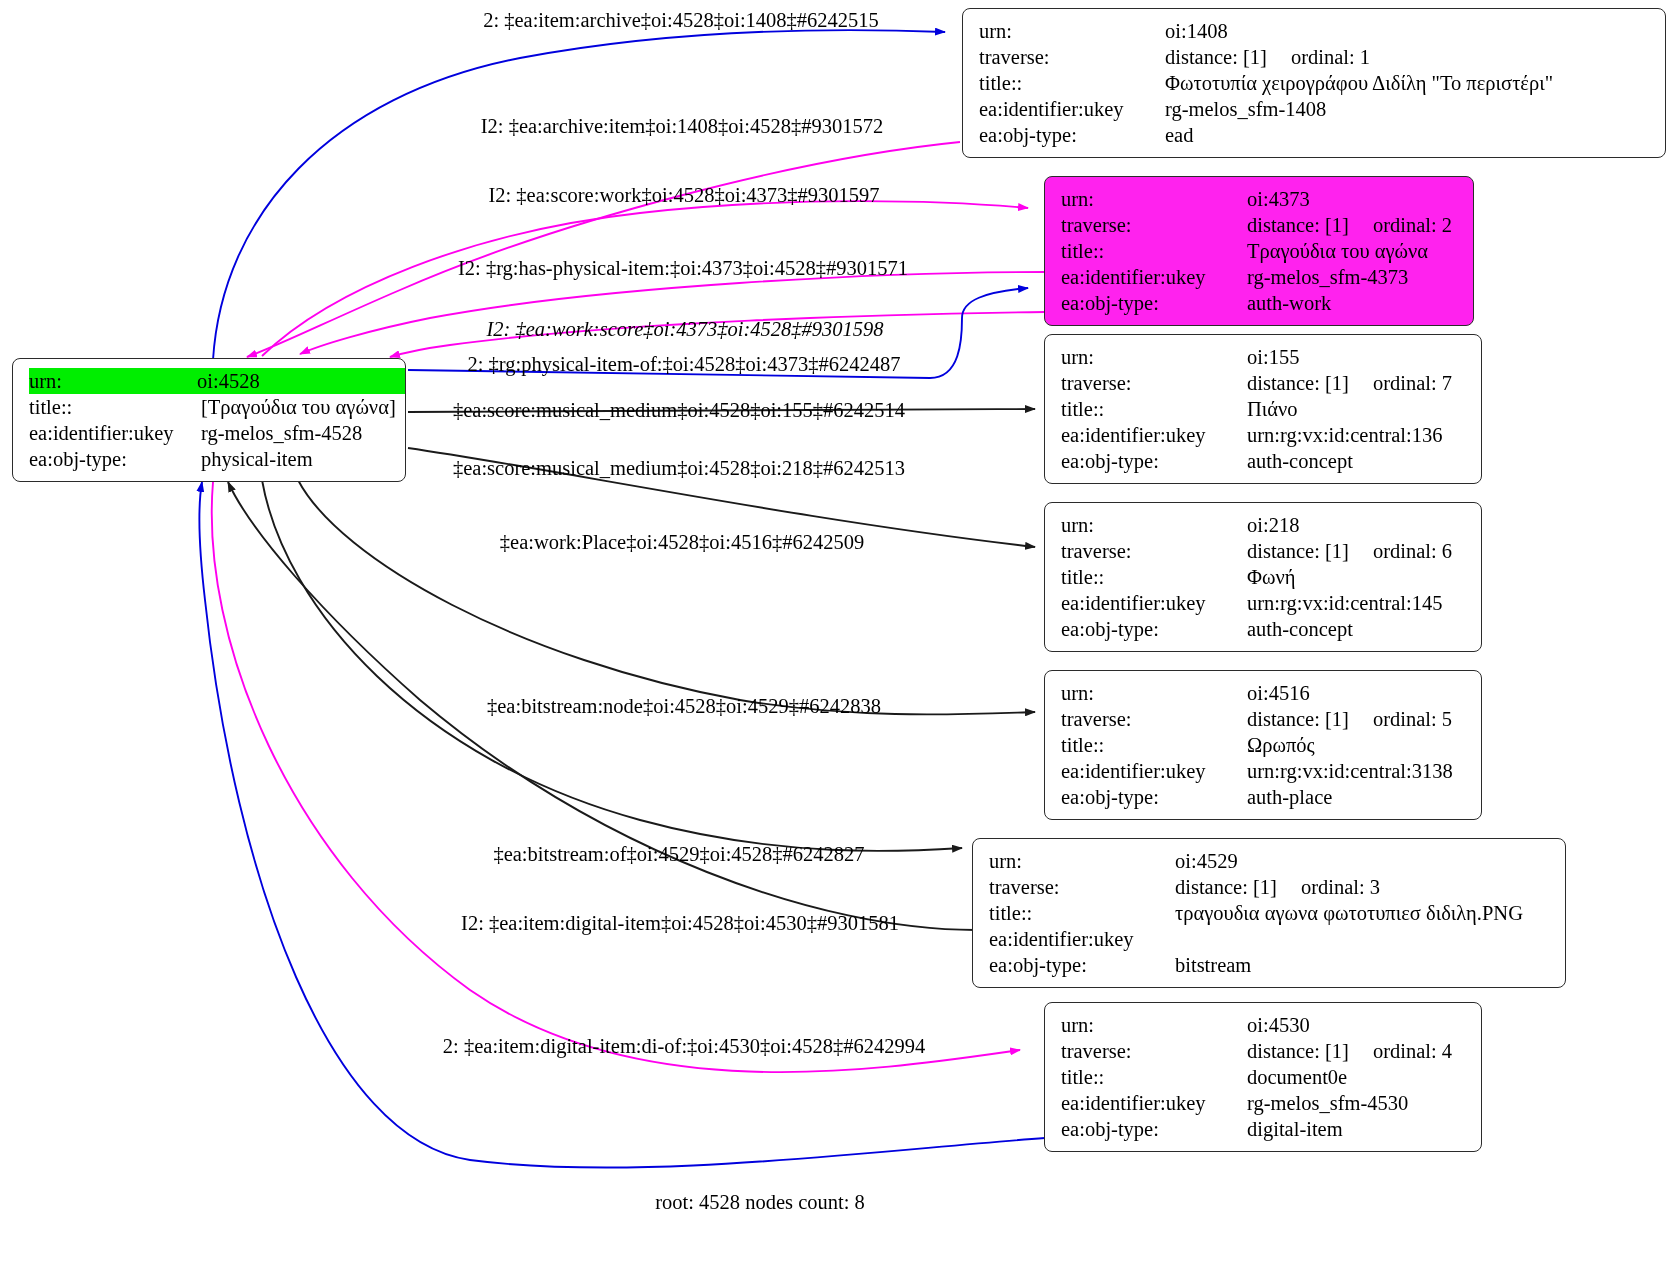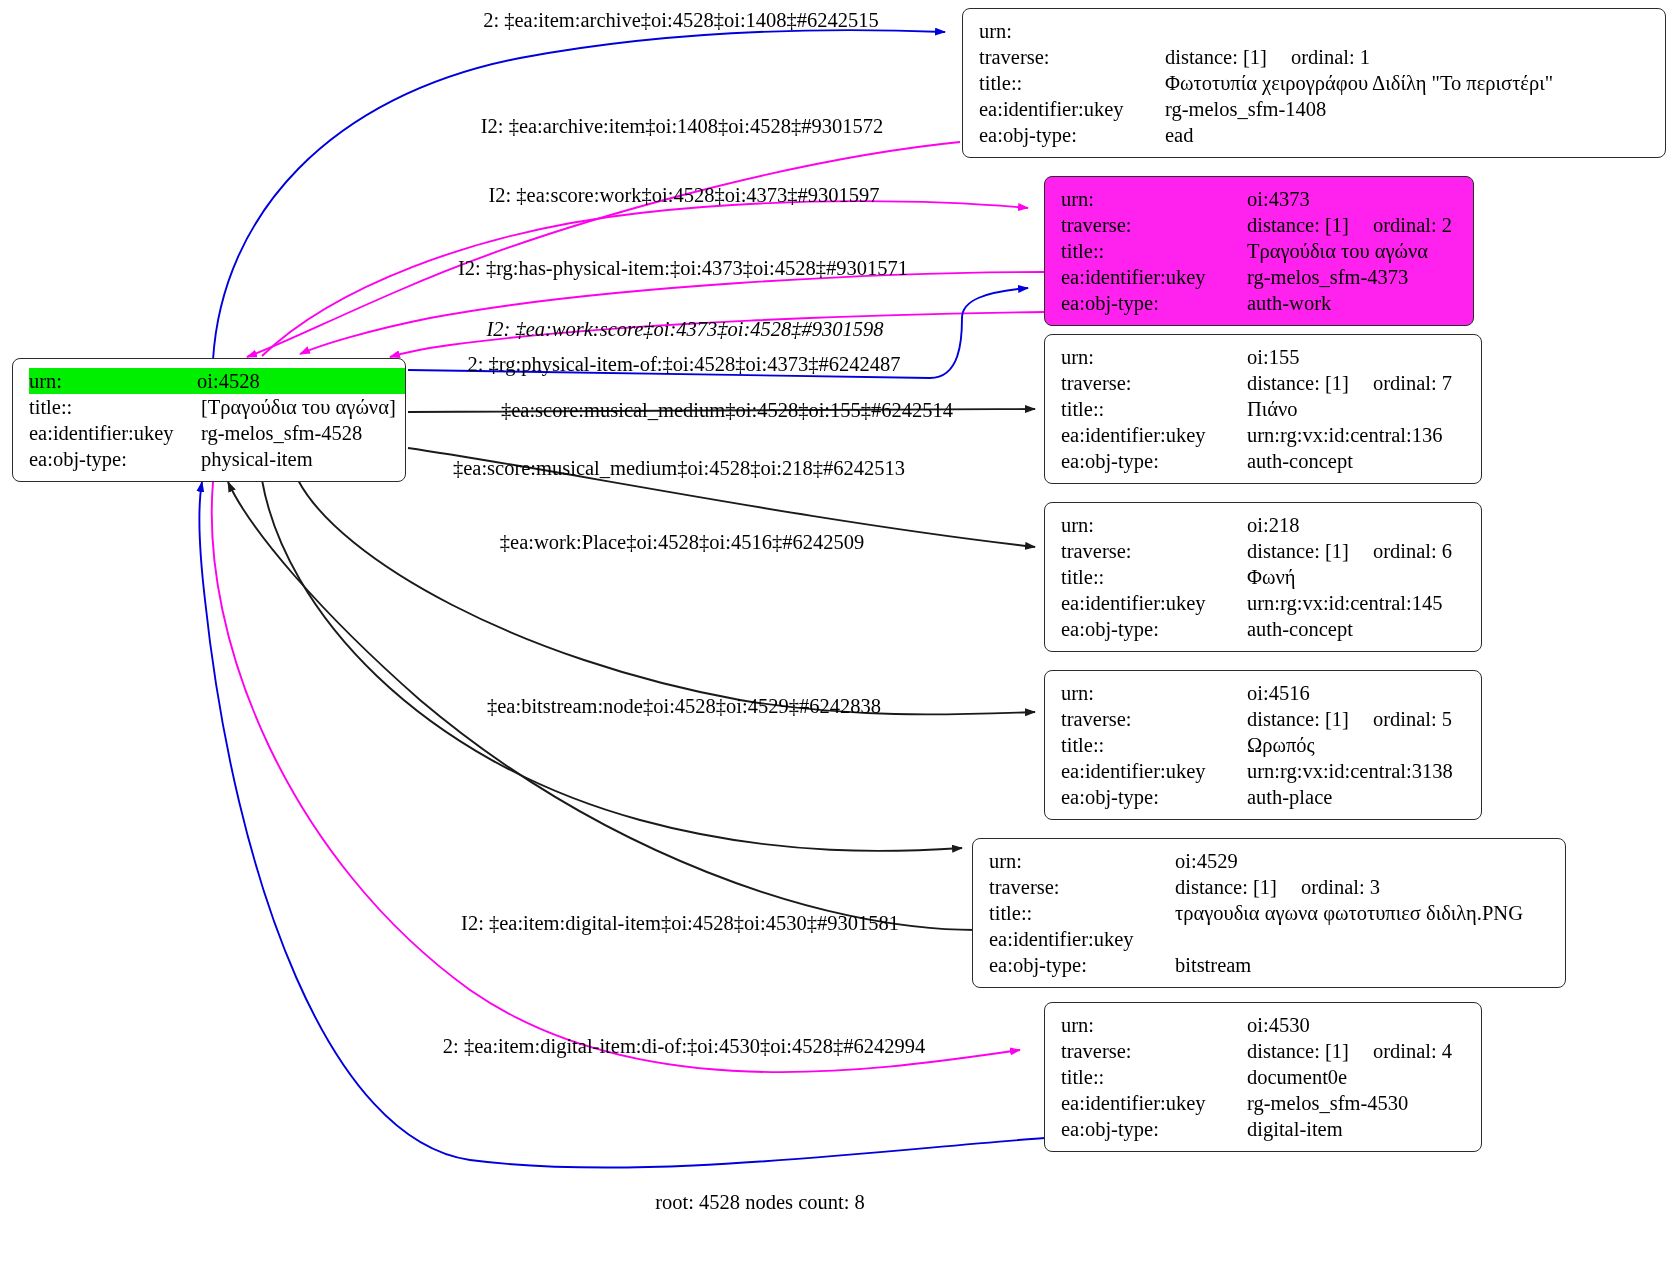--- a/index.html
+++ b/index.html
@@ -150,20 +150,21 @@
     </div>
     <div class="node-row">
       <span class="k">ea:obj-type:</span>
       <span class="v">physical-item</span>
     </div>
   </div>
 
   <div class="node node-wide" style="left:962px; top:8px; width:704px;">
     <div class="node-row">
       <span class="k">urn:</span>
+      <span class="v">oi:1408</span>
     </div>
     <div class="node-row">
       <span class="k">traverse:</span>
       <span class="v traverse-v"><span>distance: [1]</span><span class="ord">ordinal: 1</span></span>
     </div>
     <div class="node-row">
       <span class="k">title::</span>
       <span class="v">Φωτοτυπία χειρογράφου Διδίλη "Το περιστέρι"</span>
     </div>
     <div class="node-row">
@@ -312,22 +313,23 @@
       <span class="v">digital-item</span>
     </div>
   </div>
 
   <div class="edge-label center" style="left:681px; top:8px;">2: ‡ea:item:archive‡oi:4528‡oi:1408‡#6242515</div>
   <div class="edge-label center" style="left:682px; top:114px;">I2: ‡ea:archive:item‡oi:1408‡oi:4528‡#9301572</div>
   <div class="edge-label center" style="left:684px; top:183px;">I2: ‡ea:score:work‡oi:4528‡oi:4373‡#9301597</div>
   <div class="edge-label center" style="left:683px; top:256px;">I2: ‡rg:has-physical-item:‡oi:4373‡oi:4528‡#9301571</div>
   <div class="edge-label center" style="left:685px; top:317px;font-style:italic;">I2: ‡ea:work:score‡oi:4373‡oi:4528‡#9301598</div>
   <div class="edge-label center" style="left:684px; top:352px;">2: ‡rg:physical-item-of:‡oi:4528‡oi:4373‡#6242487</div>
-  <div class="edge-label center" style="left:679px; top:398px;margin-left:48px;">‡ea:score:musical_medium‡oi:4528‡oi:155‡#6242514</div>
+  <div class="edge-label center" style="left:679px; top:398px;">‡ea:score:musical_medium‡oi:4528‡oi:155‡#6242514</div>
   <div class="edge-label center" style="left:679px; top:432px;margin-top:24px;">‡ea:score:musical_medium‡oi:4528‡oi:218‡#6242513</div>
   <div class="edge-label center" style="left:682px; top:530px;">‡ea:work:Place‡oi:4528‡oi:4516‡#6242509</div>
   <div class="edge-label center" style="left:684px; top:694px;">‡ea:bitstream:node‡oi:4528‡oi:4529‡#6242838</div>
+  <div class="edge-label center" style="left:679px; top:842px;">‡ea:bitstream:of‡oi:4529‡oi:4528‡#6242827</div>
   <div class="edge-label center" style="left:680px; top:911px;">I2: ‡ea:item:digital-item‡oi:4528‡oi:4530‡#9301581</div>
   <div class="edge-label center" style="left:684px; top:1034px;">2: ‡ea:item:digital-item:di-of:‡oi:4530‡oi:4528‡#6242994</div>
 
   <div class="root-label" style="left:760px; top:1190px;">root: 4528 nodes count: 8</div>
 
 </div>
 
 </body></html>

